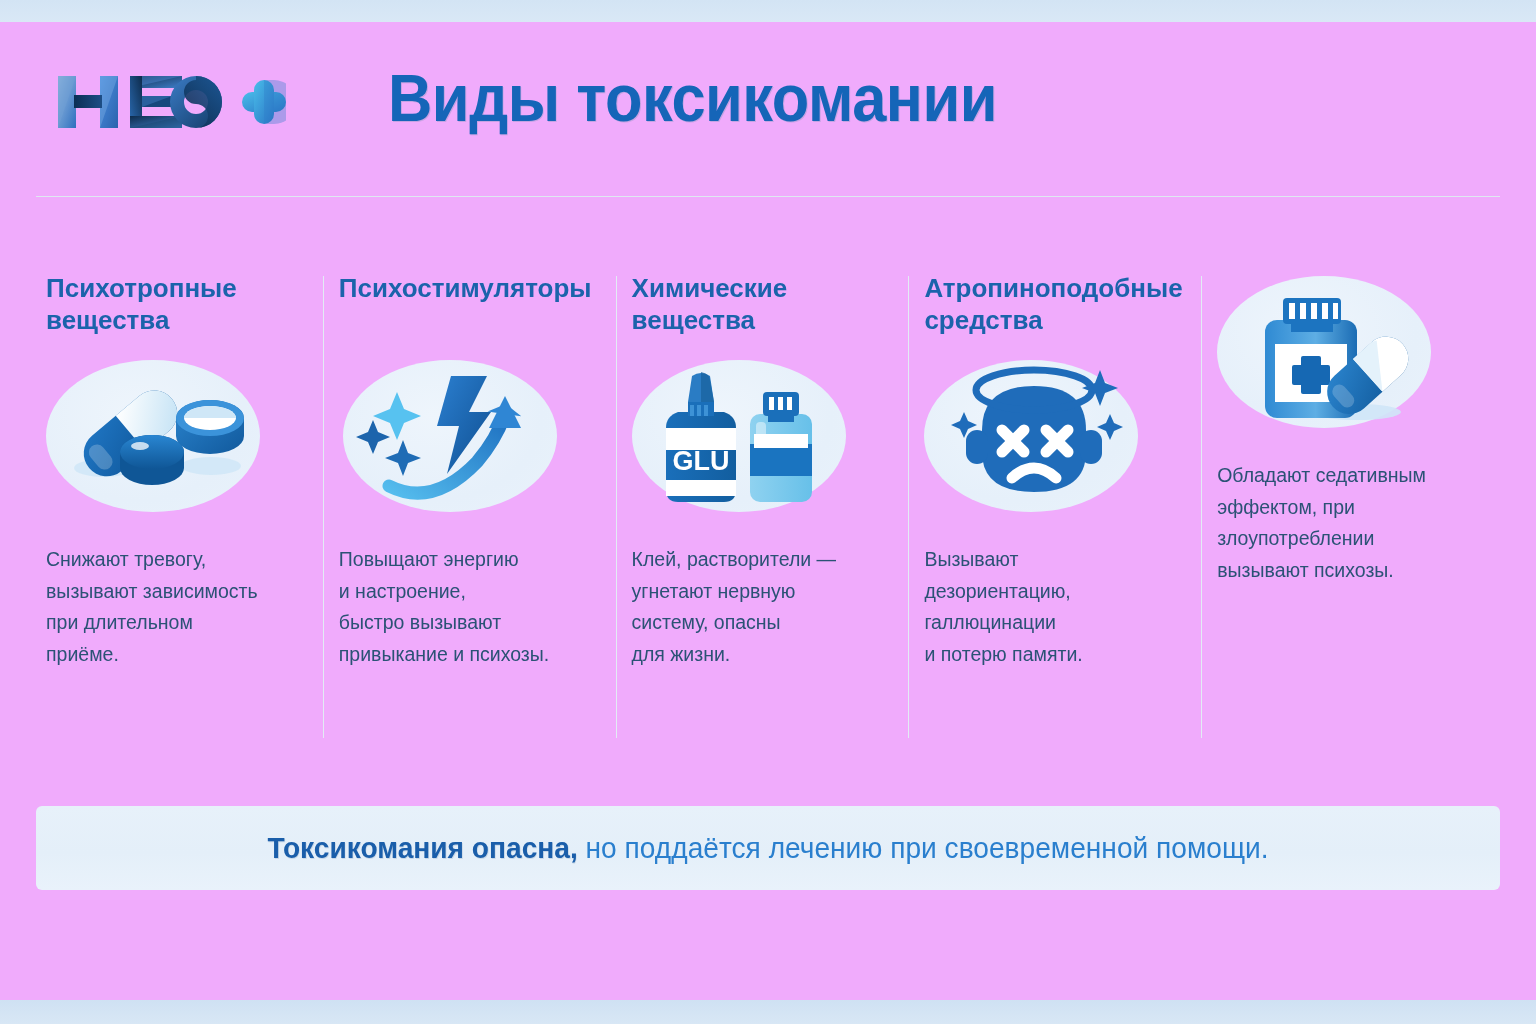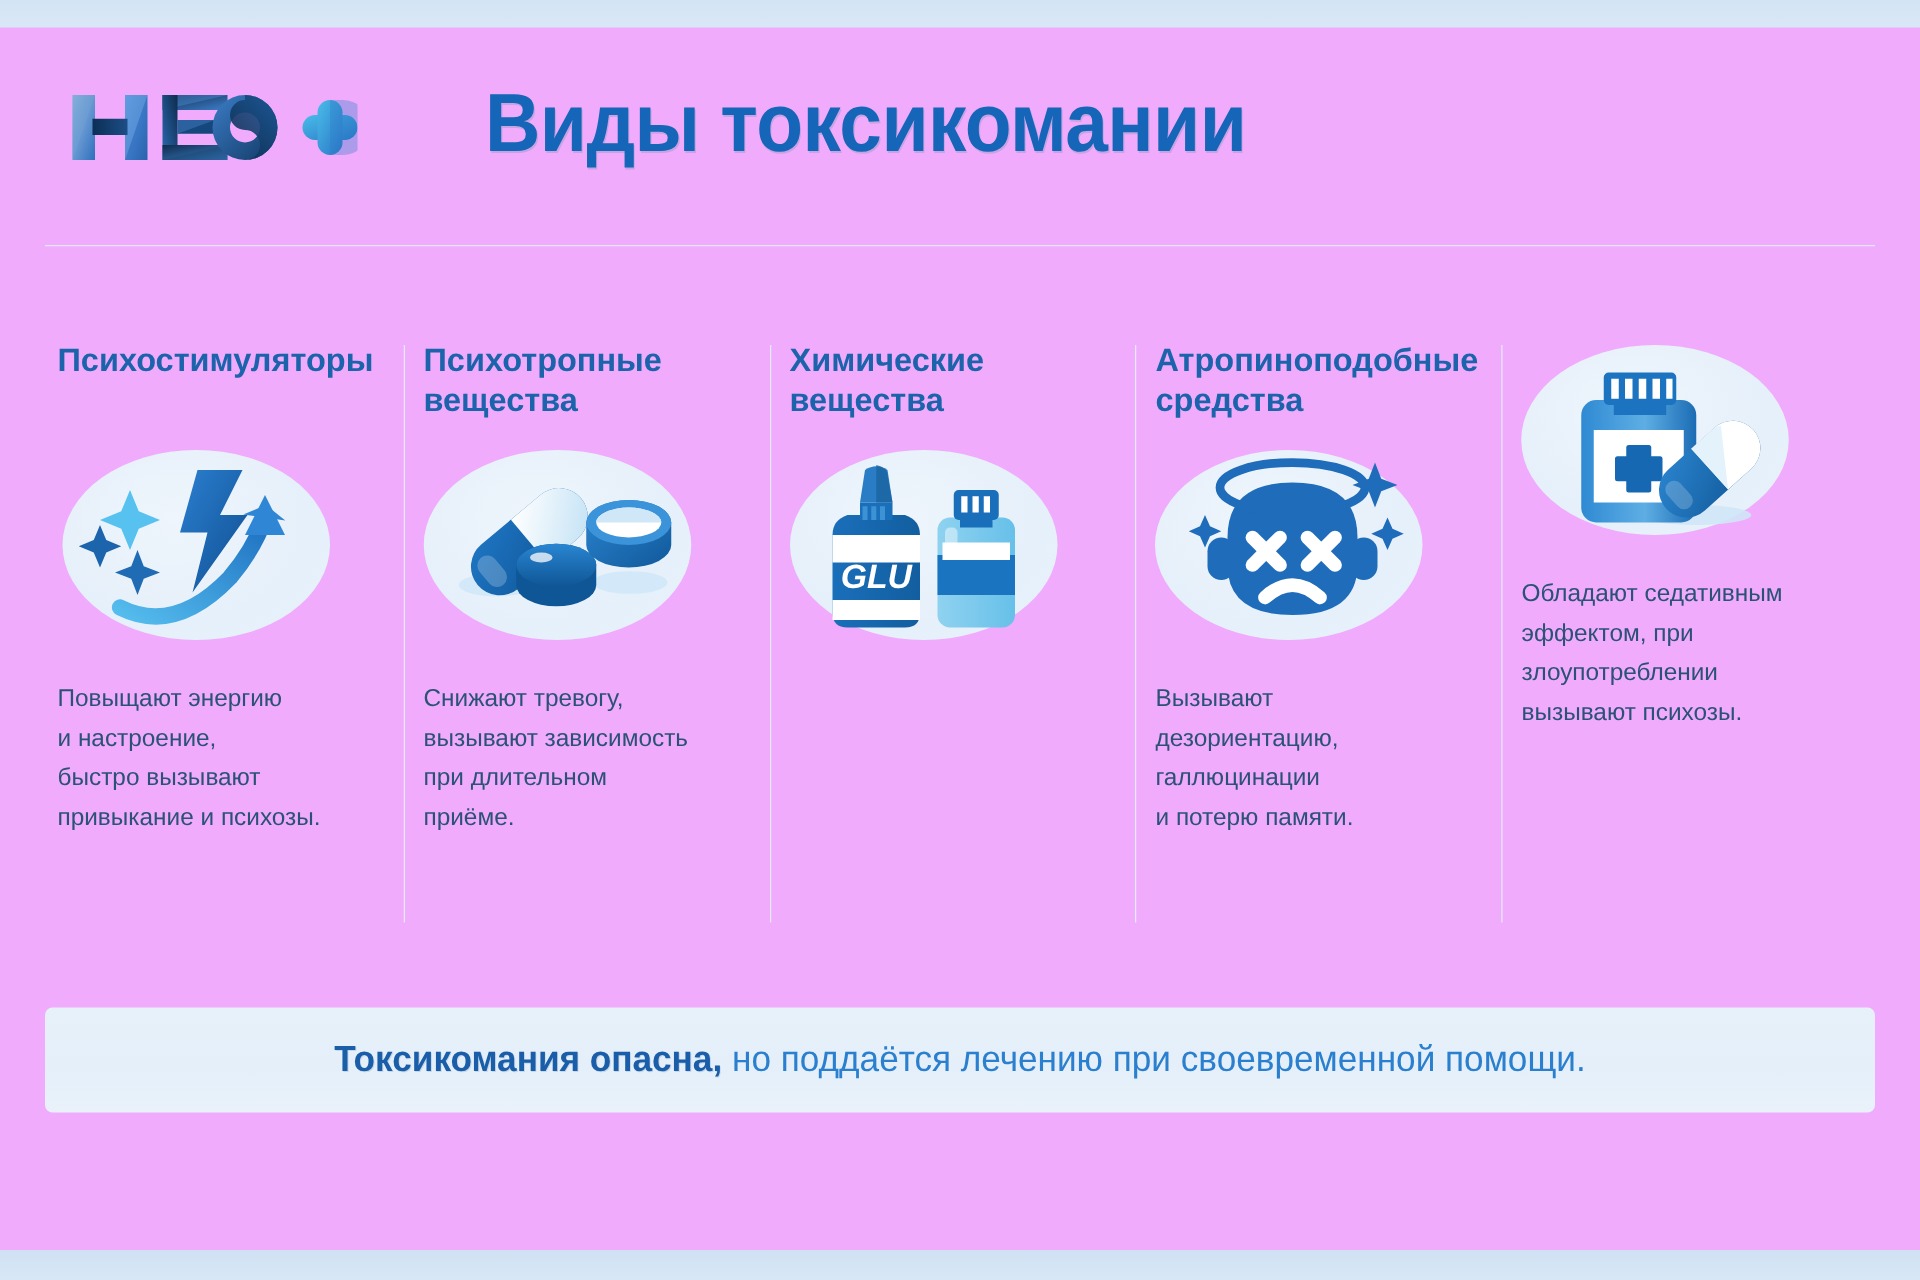--- a/index.html
+++ b/index.html
@@ -94,21 +94,20 @@
     color: #1b63ab;
     letter-spacing: 0px;
     margin: 0 0 18px 0;
     min-height: 66px;
   }
   .icon-wrap {
     width: 222px;
     height: 160px;
     position: relative;
     margin: 0 0 28px 0;
-    font-style: italic;
   }
   .icon-blob {
     position: absolute;
     left: 0; top: 4px;
     width: 214px; height: 152px;
     border-radius: 50% / 50%;
     background: radial-gradient(ellipse at 42% 36%, #eef5fc 0%, #e6f0fa 62%, #e9f2fb 100%);
   }
   .icon-blob.c2 { left: 4px; }
   .icon-svg {
@@ -220,20 +219,72 @@
         </g>
         <path d="M228 18 h-10 v44 h10 a10 10 0 0 0 0 -44 Z" fill="#2d7cc8" opacity="0.35"></path>
       </svg>
     </div>
 
     <div class="page-title">Виды токсикомании</div>
     <div class="header-rule"></div>
   </div>
 
   <div class="columns">
+
+    <div class="col">
+      <div class="col-title">Психотропные вещества</div>
+      <div class="icon-wrap">
+        <div class="icon-blob"></div>
+        <svg class="icon-svg" width="222" height="160" viewBox="0 0 222 160">
+          <defs>
+            <linearGradient id="capDark" x1="0" y1="0" x2="1" y2="1">
+              <stop offset="0" stop-color="#1f76c4"></stop>
+                <stop offset="1" stop-color="#0d5293"></stop>
+            </linearGradient>
+            <linearGradient id="capLite" x1="0" y1="0" x2="1" y2="1">
+              <stop offset="0" stop-color="#ffffff"></stop>
+                <stop offset="1" stop-color="#bfe0f4"></stop>
+            </linearGradient>
+            <linearGradient id="tabDark" x1="0" y1="0" x2="0" y2="1">
+              <stop offset="0" stop-color="#2986d2"></stop>
+                <stop offset="1" stop-color="#0f5696"></stop>
+            </linearGradient>
+            <linearGradient id="tabRing" x1="0" y1="0" x2="1" y2="1">
+              <stop offset="0" stop-color="#2b85cf"></stop>
+                <stop offset="1" stop-color="#11599c"></stop>
+            </linearGradient>
+          </defs>
+          <ellipse cx="58" cy="112" rx="30" ry="9" fill="#cfe6f7" opacity="0.85"></ellipse>
+          <ellipse cx="165" cy="110" rx="30" ry="9" fill="#cfe6f7" opacity="0.85"></ellipse>
+
+          <g transform="rotate(-40 80 72)">
+            <rect x="26" y="56" width="108" height="46" rx="23" fill="url(#capDark)"></rect>
+            <path d="M80 56 h31 a23 23 0 0 1 0 46 H80 Z" fill="url(#capLite)"></path>
+            <rect x="34" y="64" width="16" height="28" rx="8" fill="#ffffff" opacity="0.22"></rect>
+          </g>
+
+          <g>
+            <path d="M130 62 a34 18 0 0 1 68 0 v18 a34 18 0 0 1 -68 0 Z" fill="url(#tabRing)"></path>
+            <ellipse cx="164" cy="62" rx="34" ry="18" fill="#3b93da"></ellipse>
+            <ellipse cx="164" cy="62" rx="26" ry="12" fill="#ffffff"></ellipse>
+            <path d="M138 62 a26 12 0 0 1 52 0 Z" fill="#cfe7f7"></path>
+          </g>
+
+          <g>
+            <path d="M74 96 a32 17 0 0 1 64 0 v16 a32 17 0 0 1 -64 0 Z" fill="#0f5696"></path>
+            <ellipse cx="106" cy="96" rx="32" ry="17" fill="url(#tabDark)"></ellipse>
+            <ellipse cx="94" cy="90" rx="9" ry="4" fill="#ffffff" opacity="0.75"></ellipse>
+          </g>
+        </svg>
+      </div>
+      <div class="col-body">Снижают тревогу,
+вызывают зависимость
+при длительном
+приёме.</div>
+    </div>
 
     <div class="col">
       <div class="col-title">Психостимуляторы</div>
       <div class="icon-wrap">
         <div class="icon-blob c2"></div>
         <svg class="icon-svg" width="222" height="160" viewBox="0 0 222 160">
           <defs>
             <linearGradient id="boltG" x1="0" y1="0" x2="1" y2="1">
               <stop offset="0" stop-color="#2b7fd0"></stop>
                 <stop offset="1" stop-color="#0f4f91"></stop>
@@ -254,72 +305,20 @@
           <path d="M166 48 l-17 10 h34 Z" fill="#2f86d4" transform="rotate(8 166 54)"></path>
           <path d="M150 72 l16 -32 16 32 Z" fill="#2f86d4"></path>
 
           <path d="M112 20 h36 l-18 36 h22 l-44 62 12 -48 h-22 Z" fill="url(#boltG)"></path>
         </svg>
       </div>
       <div class="col-body">Повыщают энергию
 и настроение,
 быстро вызывают
 привыкание и психозы.</div>
-    </div>
-
-    <div class="col">
-      <div class="col-title">Психотропные вещества</div>
-      <div class="icon-wrap">
-        <div class="icon-blob"></div>
-        <svg class="icon-svg" width="222" height="160" viewBox="0 0 222 160">
-          <defs>
-            <linearGradient id="capDark" x1="0" y1="0" x2="1" y2="1">
-              <stop offset="0" stop-color="#1f76c4"></stop>
-                <stop offset="1" stop-color="#0d5293"></stop>
-            </linearGradient>
-            <linearGradient id="capLite" x1="0" y1="0" x2="1" y2="1">
-              <stop offset="0" stop-color="#ffffff"></stop>
-                <stop offset="1" stop-color="#bfe0f4"></stop>
-            </linearGradient>
-            <linearGradient id="tabDark" x1="0" y1="0" x2="0" y2="1">
-              <stop offset="0" stop-color="#2986d2"></stop>
-                <stop offset="1" stop-color="#0f5696"></stop>
-            </linearGradient>
-            <linearGradient id="tabRing" x1="0" y1="0" x2="1" y2="1">
-              <stop offset="0" stop-color="#2b85cf"></stop>
-                <stop offset="1" stop-color="#11599c"></stop>
-            </linearGradient>
-          </defs>
-          <ellipse cx="58" cy="112" rx="30" ry="9" fill="#cfe6f7" opacity="0.85"></ellipse>
-          <ellipse cx="165" cy="110" rx="30" ry="9" fill="#cfe6f7" opacity="0.85"></ellipse>
-
-          <g transform="rotate(-40 80 72)">
-            <rect x="26" y="56" width="108" height="46" rx="23" fill="url(#capDark)"></rect>
-            <path d="M80 56 h31 a23 23 0 0 1 0 46 H80 Z" fill="url(#capLite)"></path>
-            <rect x="34" y="64" width="16" height="28" rx="8" fill="#ffffff" opacity="0.22"></rect>
-          </g>
-
-          <g>
-            <path d="M130 62 a34 18 0 0 1 68 0 v18 a34 18 0 0 1 -68 0 Z" fill="url(#tabRing)"></path>
-            <ellipse cx="164" cy="62" rx="34" ry="18" fill="#3b93da"></ellipse>
-            <ellipse cx="164" cy="62" rx="26" ry="12" fill="#ffffff"></ellipse>
-            <path d="M138 62 a26 12 0 0 1 52 0 Z" fill="#cfe7f7"></path>
-          </g>
-
-          <g>
-            <path d="M74 96 a32 17 0 0 1 64 0 v16 a32 17 0 0 1 -64 0 Z" fill="#0f5696"></path>
-            <ellipse cx="106" cy="96" rx="32" ry="17" fill="url(#tabDark)"></ellipse>
-            <ellipse cx="94" cy="90" rx="9" ry="4" fill="#ffffff" opacity="0.75"></ellipse>
-          </g>
-        </svg>
-      </div>
-      <div class="col-body">Снижают тревогу,
-вызывают зависимость
-при длительном
-приёме.</div>
     </div>
 
     <div class="col">
       <div class="col-title">Химические вещества</div>
       <div class="icon-wrap">
         <div class="icon-blob"></div>
         <svg class="icon-svg" width="222" height="160" viewBox="0 0 222 160">
           <defs>
             <linearGradient id="glueB" x1="0" y1="0" x2="1" y2="0">
               <stop offset="0" stop-color="#1a6fba"></stop>
@@ -354,20 +353,24 @@
               <rect x="58" y="49" width="4" height="11"></rect>
               <rect x="65" y="49" width="4" height="11"></rect>
               <rect x="72" y="49" width="4" height="11"></rect>
             </g>
             <path d="M60 20 q9 -6 18 0 l4 26 h-26 Z" fill="#2a7cc4"></path>
             <path d="M69 16 q9 2 9 8 l4 22 h-13 Z" fill="#19639f" opacity="0.75"></path>
             <text x="69" y="114" text-anchor="middle" font-family="'Liberation Sans', sans-serif" font-size="27" font-weight="700" fill="#ffffff">GLU</text>
           </g>
         </svg>
       </div>
+      <div class="col-body">Клей, растворители —
+угнетают нервную
+систему, опасны
+для жизни.</div>
     </div>
 
     <div class="col">
       <div class="col-title">Атропиноподобные средства</div>
       <div class="icon-wrap">
         <div class="icon-blob"></div>
         <svg class="icon-svg" width="222" height="160" viewBox="0 0 222 160">
 
           <g fill="#1f6cba">
             <path d="M58 74 q0 -44 52 -44 q52 0 52 44 v22 q0 40 -52 40 q-52 0 -52 -40 Z"></path>

